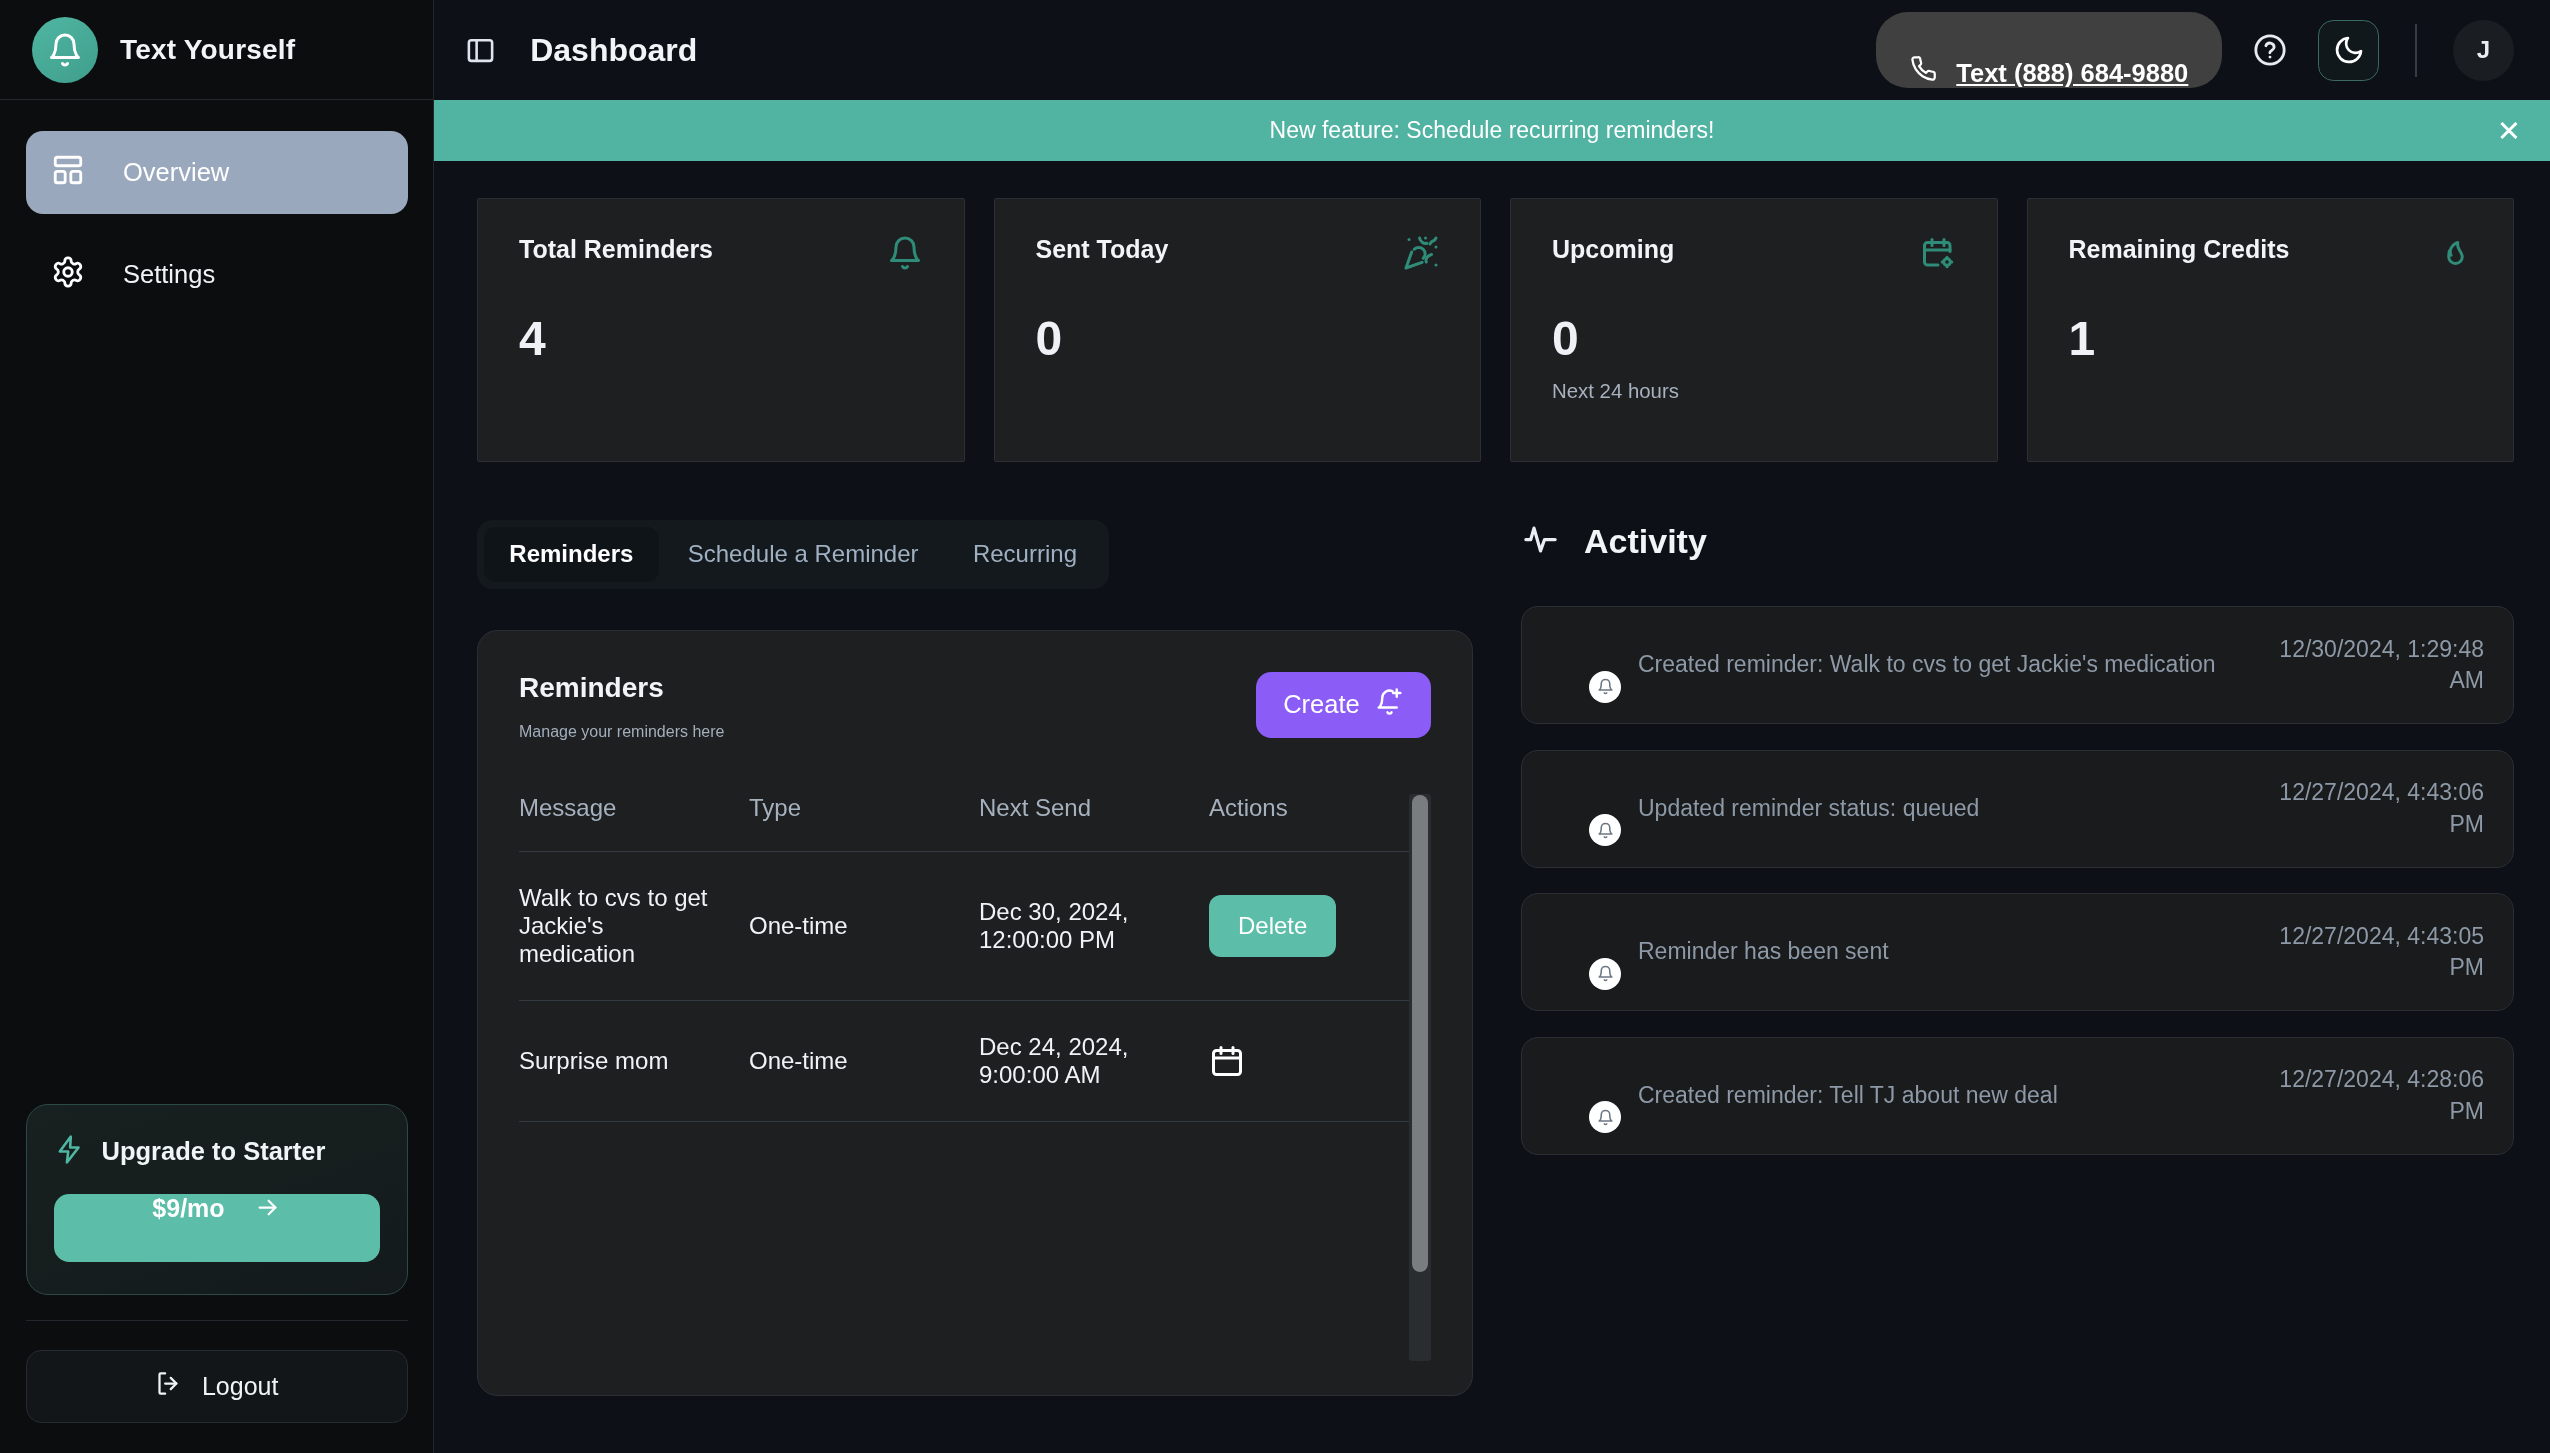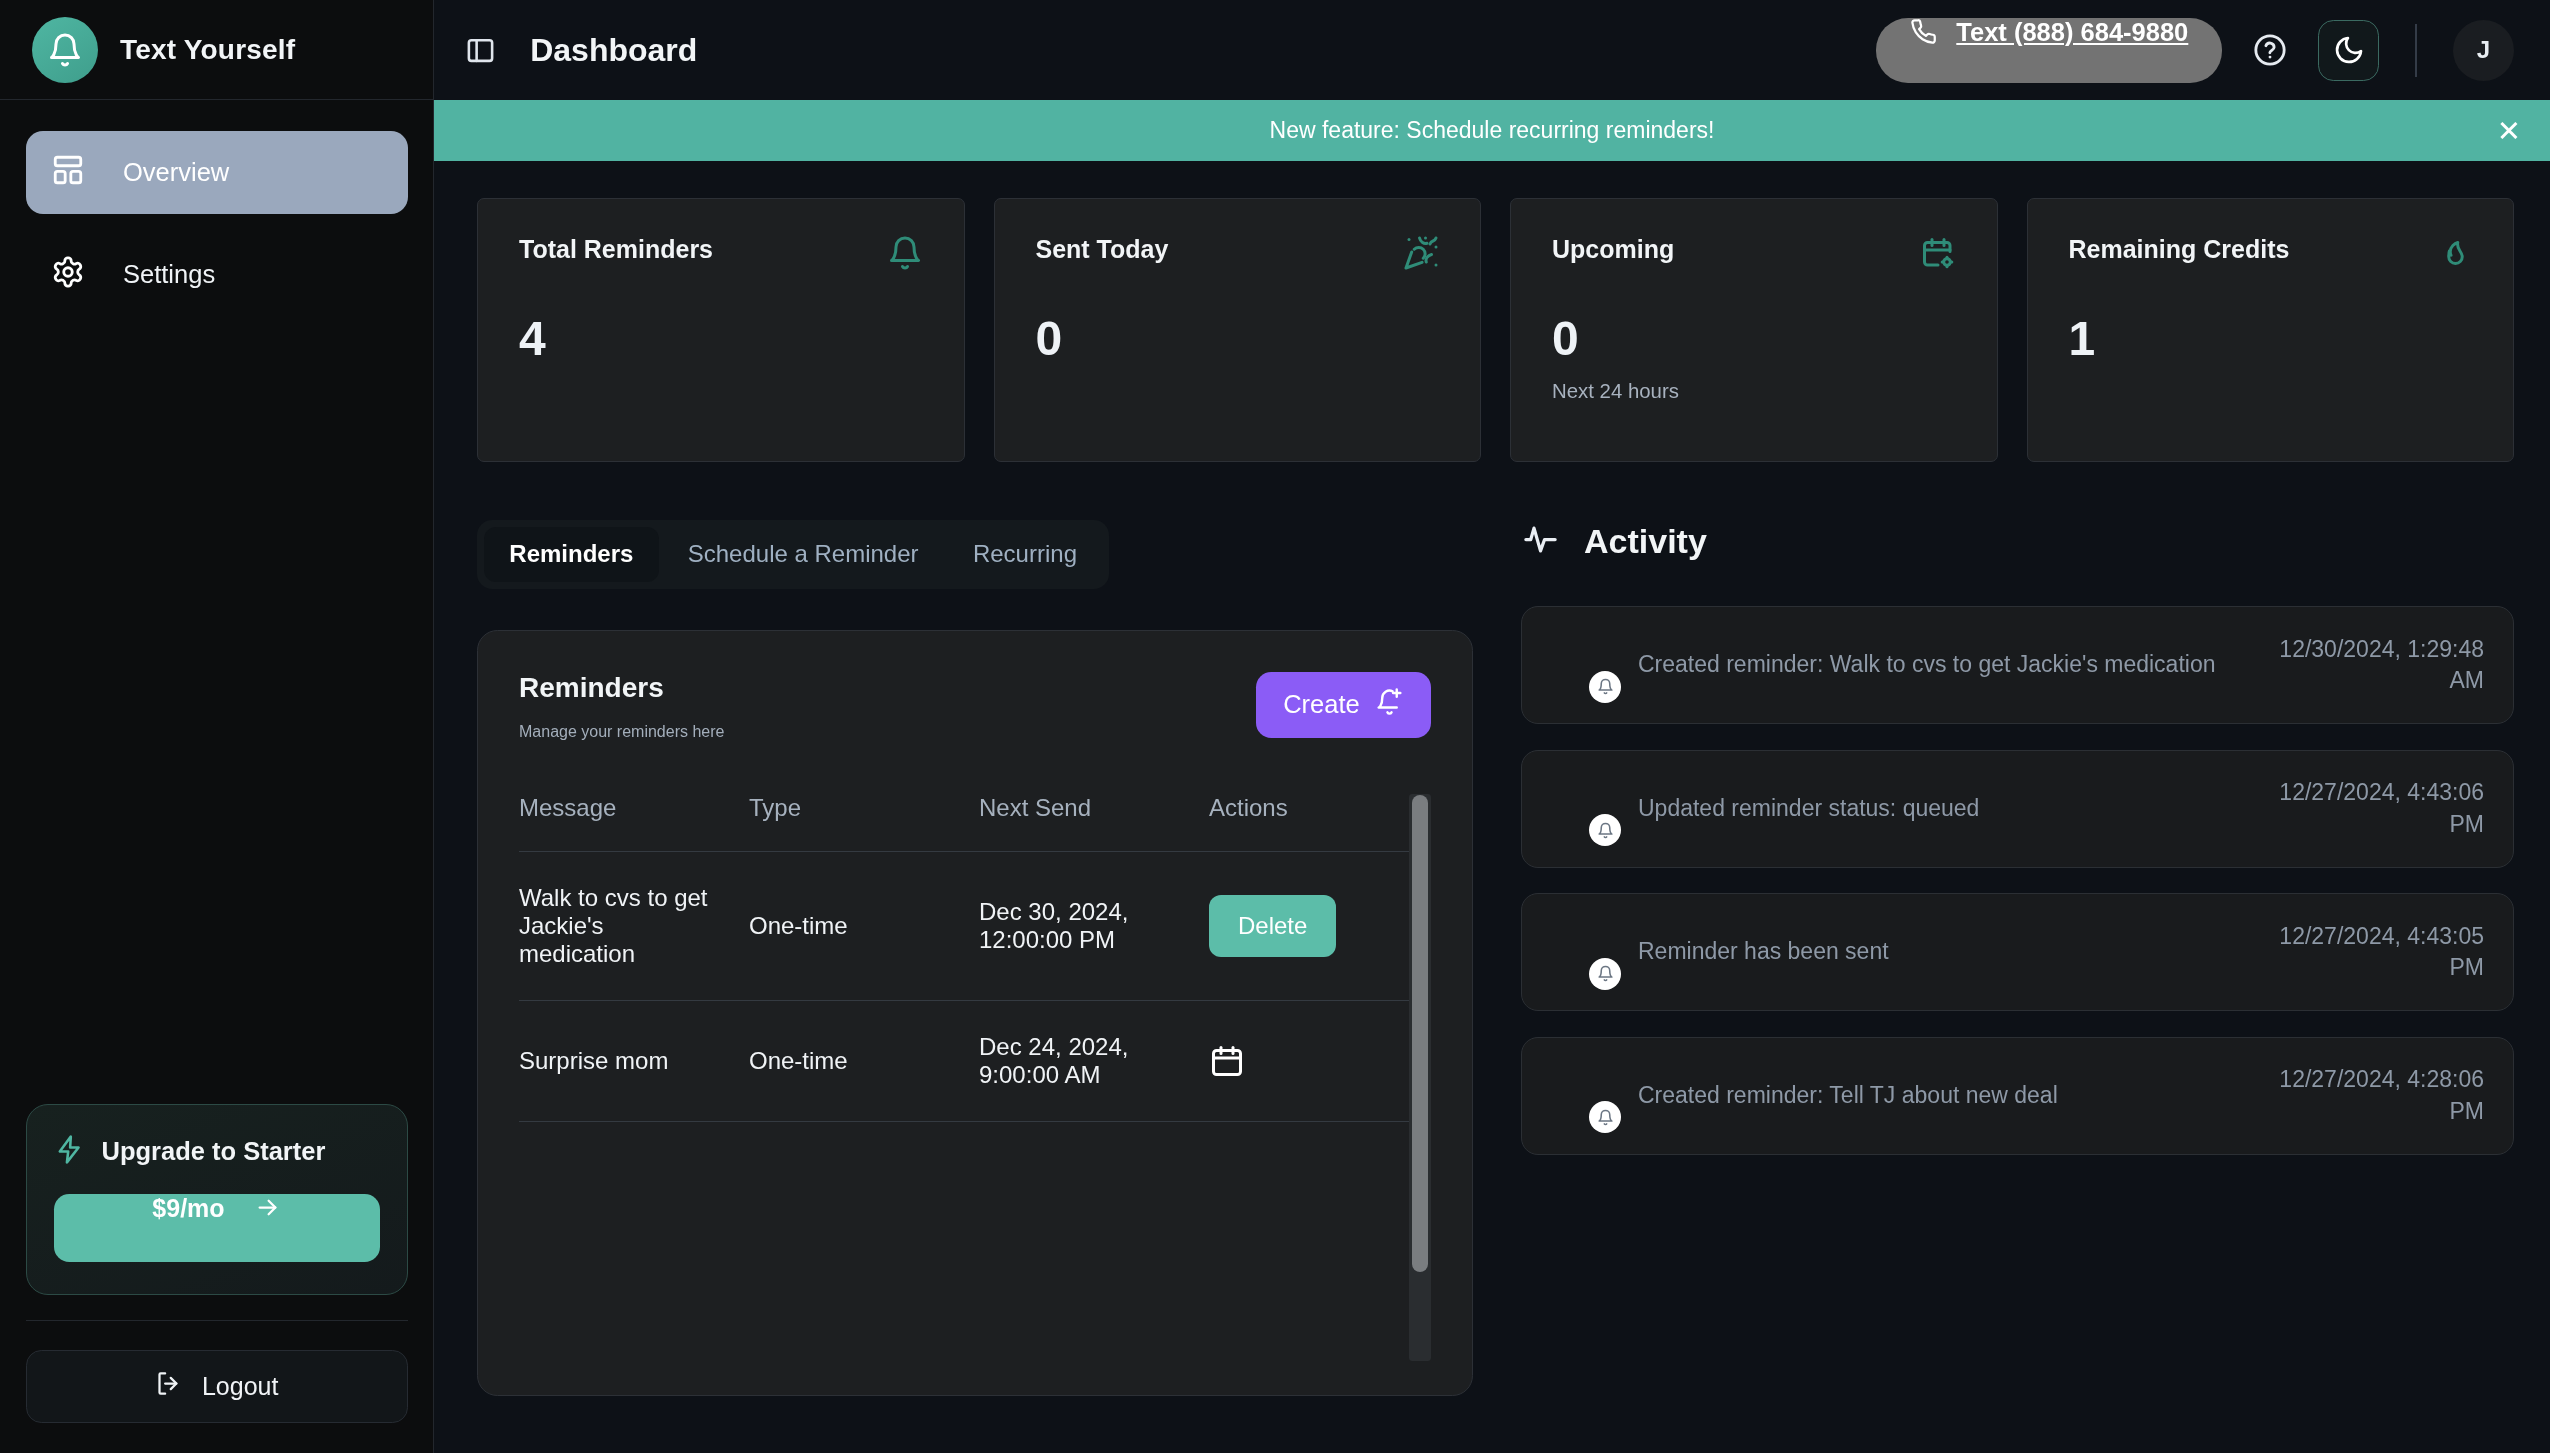--- a/index.html
+++ b/index.html
@@ -73,23 +73,23 @@
 
   .topbar {
     height: 100px; display: flex; align-items: center;
     padding: 0 36px 0 31px; gap: 24px;
     background: #0d1117;
   }
   .panel-toggle { cursor: pointer; display: flex; align-items: center; }
   .page-title { font-size: 32px; font-weight: bold; color: #f2f5f7; margin-left: 10.2px; }
   .topbar-spacer { flex: 1 1 auto; }
   .phone-btn {
-    display: flex; align-items: flex-start; gap: 19px;
-    height: 65px; padding: 0 34px; border-radius: 32px;
-    background: #737373; color: #ffffff;
+    display: flex; align-items: flex-end; gap: 19px;
+    height: 76px; padding: 0 34px; border-radius: 32px;
+    background: #404040; color: #ffffff;
     font-size: 25.5px; font-weight: bold; cursor: pointer; border: none;
   }
   .phone-btn .ptext { text-decoration: underline; }
   .icon-btn-plain {
     width: 48px; height: 48px; display: flex; align-items: center; justify-content: center;
     cursor: pointer; background: none; border: none;
   }
   .icon-btn-outline {
     width: 61px; height: 61px; border-radius: 15.3px;
     border: 0.9px solid #3b6a61; background: #11181b;
@@ -112,21 +112,21 @@
     position: absolute; right: 29px; top: 50%; transform: translateY(-50%);
     font-size: 29px; cursor: pointer; line-height: 1; background: none; border: none; color:#fff;
   }
 
   .content { flex: 1 1 auto; padding: 37px 36px 0 43px; overflow: hidden; }
 
   
   .stats { display: flex; gap: 29px; margin-bottom: 58px; }
   .stat-card {
     flex: 1 1 0; min-width: 0;
-    background: #1d1f21; border: 0.9px solid #2c3036; border-radius: 7px;
+    background: #1d1f21; border: 0.9px solid #2c3036; border-radius: 2px;
     padding: 36px 41px 37px 41px; height: 264px;
   }
   .stat-top { display: flex; align-items: flex-start; justify-content: space-between; }
   .stat-label { font-size: 25px; color: #f2f5f7; font-weight: bold; }
   .stat-value { font-size: 48px; font-weight: bold; color: #eef2f6; margin-top: 41px; line-height: 1; }
   .stat-sub { font-size: 20.4px; color: #a8b2bf; margin-top: 17px; }
 
   
   .columns { display: flex; gap: 48px; }
   .col-left { flex: 0 0 996px; max-width: 996px; }

